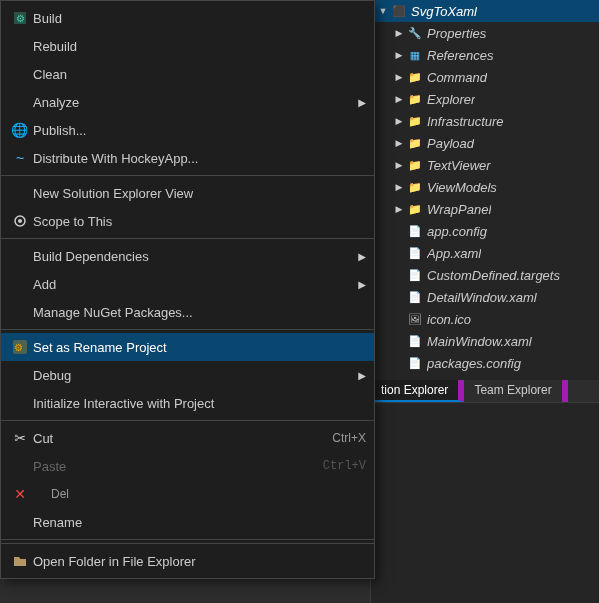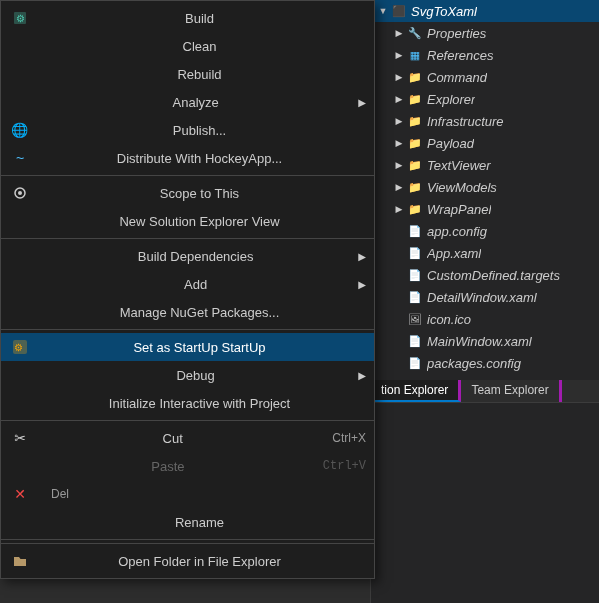--- a/index.html
+++ b/index.html
@@ -98,36 +98,34 @@
     }
 
     .menu-item.highlighted {
       background: #094771;
       color: #ffffff;
     }
 
     .menu-item.disabled {
       color: #666666;
       cursor: default;
-      gap: 23px;
     }
 
     .menu-item .item-icon {
       width: 22px;
       min-width: 22px;
       display: flex;
       align-items: center;
       justify-content: center;
       font-size: 14px;
     }
 
     .menu-item .item-label {
       flex: 1;
       padding-left: 2px;
-      text-align: center;
     }
 
     .menu-item .item-shortcut {
       color: #999999;
       font-size: 12px;
       padding-left: 20px;
       text-align: right;
     }
 
     .menu-item .item-shortcut.disabled {
@@ -155,21 +153,21 @@
       display: flex;
       background: #2d2d2d;
       border-bottom: 1px solid #3c3c3c;
     }
 
     .panel-tab-item {
       padding: 3px 10px;
       font-size: 12px;
       color: #cccccc;
       cursor: pointer;
-      border-right: 3px solid #a21caf;
+      border-right: 6px solid #a21caf;
     }
 
     .panel-tab-item.active {
       background: #1e1e1e;
       color: #ffffff;
       border-bottom: 2px solid #007acc;
     }
   </style>
 </head>
 <body>
@@ -287,61 +285,61 @@
       <svg width="16" height="16" viewBox="0 0 16 16" fill="none">
         <rect x="2" y="2" width="12" height="12" rx="1" fill="#4ec9b0" opacity="0.3"></rect>
         <text x="4" y="12" font-size="10" fill="#4ec9b0">⚙</text>
       </svg>
     </span>
     <span class="item-label">Build</span>
   </div>
 
   <div class="menu-item">
     <span class="item-icon"></span>
+    <span class="item-label">Rebuild</span>
+  </div>
+
+  <div class="menu-item">
+    <span class="item-icon"></span>
     <span class="item-label">Clean</span>
-  </div>
-
-  <div class="menu-item">
-    <span class="item-icon"></span>
-    <span class="item-label">Rebuild</span>
   </div>
 
   <div class="menu-item">
     <span class="item-icon"></span>
     <span class="item-label">Analyze</span>
     <span class="submenu-arrow">▶</span>
   </div>
 
   <div class="menu-item">
     <span class="item-icon icon-globe">🌐</span>
     <span class="item-label">Publish...</span>
   </div>
 
   <div class="menu-item">
     <span class="item-icon icon-hockey">~</span>
     <span class="item-label">Distribute With HockeyApp...</span>
   </div>
 
   <div class="menu-divider"></div>
+
+  <div class="menu-item">
+    <span class="item-icon"></span>
+    <span class="item-label">New Solution Explorer View</span>
+  </div>
 
   <div class="menu-item">
     <span class="item-icon">
       <svg width="16" height="16" viewBox="0 0 16 16">
         <circle cx="8" cy="8" r="5" stroke="#cccccc" stroke-width="1.5" fill="none"></circle>
         <circle cx="8" cy="8" r="2" fill="#cccccc"></circle>
       </svg>
     </span>
     <span class="item-label">Scope to This</span>
   </div>
 
-  <div class="menu-item">
-    <span class="item-icon"></span>
-    <span class="item-label">New Solution Explorer View</span>
-  </div>
-
   <div class="menu-divider"></div>
 
   <div class="menu-item">
     <span class="item-icon"></span>
     <span class="item-label">Build Dependencies</span>
     <span class="submenu-arrow">▶</span>
   </div>
 
   <div class="menu-item">
     <span class="item-icon"></span>
@@ -356,21 +354,21 @@
 
   <div class="menu-divider"></div>
 
   <div class="menu-item highlighted">
     <span class="item-icon">
       <svg width="16" height="16" viewBox="0 0 16 16">
         <rect x="1" y="1" width="14" height="14" rx="2" fill="#f0a30a" opacity="0.3"></rect>
         <text x="2" y="12" font-size="10" fill="#f0a30a">⚙</text>
       </svg>
     </span>
-    <span class="item-label">Set as StartUp StartUp</span>
+    <span class="item-label">Set as Rename Project</span>
   </div>
 
   <div class="menu-item">
     <span class="item-icon"></span>
     <span class="item-label">Debug</span>
     <span class="submenu-arrow">▶</span>
   </div>
 
   <div class="menu-item">
     <span class="item-icon"></span>

